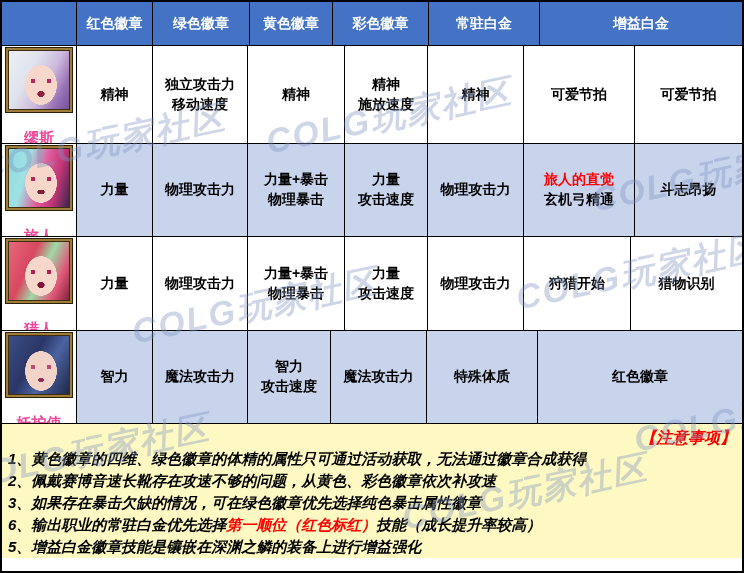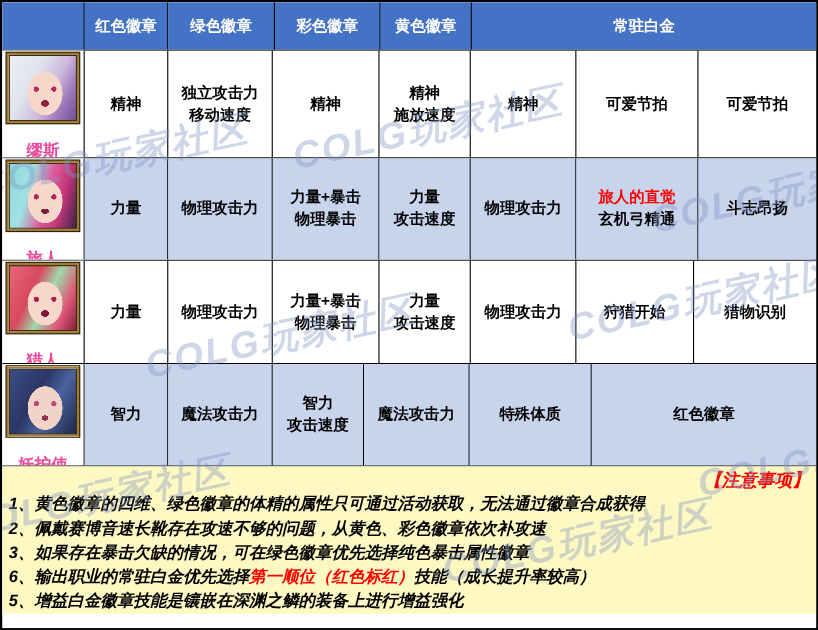--- a/index.html
+++ b/index.html
@@ -84,23 +84,24 @@
 <body>
 
 <div class="sheet">
 
   <div class="tbl">
 
     <div class="tr hrow">
       <div class="cell c0"></div>
       <div class="cell c1">红色徽章</div>
       <div class="cell c3">绿色徽章</div>
+      <div class="cell c4">黄色徽章</div>
       <div class="cell c5">彩色徽章</div>
-      <div class="cell c4">黄色徽章</div>
       <div class="cell c6">常驻白金</div>
+      <div class="cell c7">增益白金</div>
     </div>
 
     <div class="tr r1">
       <div class="cell c0 pcell">
         <div class="portrait p-muse"></div>
         <div class="char-name">缪斯</div>
       </div>
       <div class="cell c1">
           <div class="ln">精神</div>
         </div>

